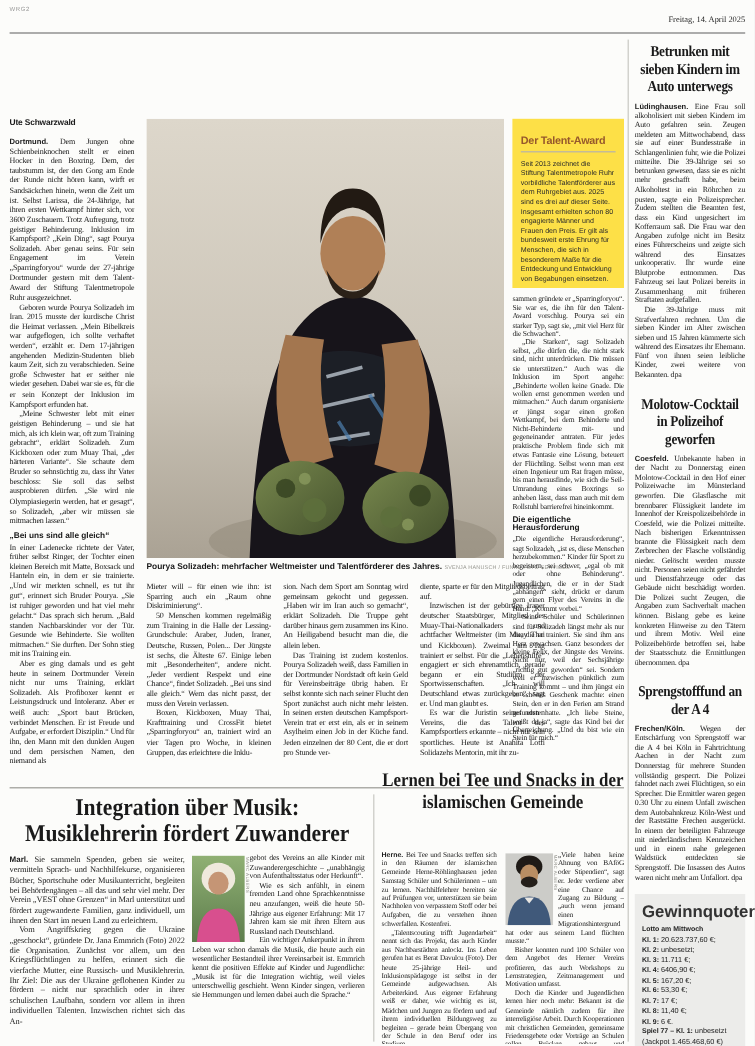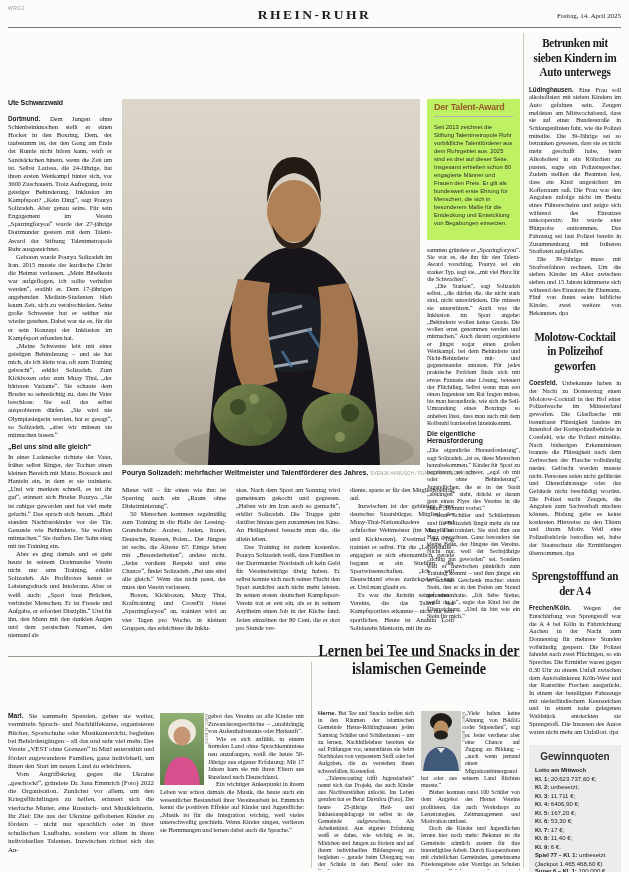--- a/index.html
+++ b/index.html
@@ -33,37 +33,37 @@
        padding-bottom:8px;text-align:left;}
   
   .main-photo{position:absolute;left:122px;top:99px;width:298px;height:366px;}
   .main-photo svg{display:block;}
   .caption-row{position:absolute;left:122px;top:469px;width:398px;
        font-family:"Liberation Sans",sans-serif;font-size:7px;}
   .caption-row .cap{font-weight:700;}
   .caption-row .credit{font-size:4.5px;color:#979790;letter-spacing:.2px;}
   
   .infobox{position:absolute;left:427px;top:99px;width:93px;height:141px;
-       background:#bef264;box-sizing:border-box;padding:3px 7px 0 7px;
+       background:#fde047;box-sizing:border-box;padding:13px 7px 0 7px;
        font-family:"Liberation Sans",sans-serif;}
   .infobox .ib-title{font-weight:700;font-size:9px;color:#96582c;letter-spacing:-.2px;}
   .infobox .ib-rule{height:1px;background:#b5b2ac;margin:4px 0 6px;}
   .infobox .ib-body{font-size:5.9px;line-height:8px;color:#2a2a2a;}
   
   .sidebar{position:absolute;left:529px;top:36px;width:92px;}
   .sb-head{width:104px;margin-left:-6px;text-align:center;font-weight:600;
        font-size:12.5px;line-height:14.5px;letter-spacing:-.3px;
        transform:scaleX(.885);transform-origin:50% 50%;}
   .sb-body{margin-top:6px;text-align:justify;font-size:6.6px;line-height:7.7px;letter-spacing:-.15px;}
   .sb-body p{margin:0;text-indent:8px;}
   .sb-body p.ni{text-indent:0;}
   .sb-gap{height:13px;}
   .lotto{margin-top:10px;background:#ececea;box-sizing:border-box;padding:6px 6px 5px;
        font-family:"Liberation Sans",sans-serif;}
-  .lotto .lt-title{text-align:center;font-weight:700;font-size:10px;color:#333;padding-bottom:4px;}
+  .lotto .lt-title{text-align:center;font-weight:700;font-size:14px;color:#333;padding-bottom:4px;}
   .lotto-lines p{margin:0;font-size:6.1px;line-height:7.5px;text-indent:0;color:#222;}
   
   .ba-head{position:absolute;text-align:center;font-weight:600;}
   .ba-head .inner{transform-origin:50% 50%;}
   #ba-left-head{left:8px;top:663px;width:296px;}
   #ba-left-head .inner{width:330px;margin-left:-17px;font-size:20px;line-height:21.5px;transform:scaleX(.9);}
   #ba-right-head{left:318px;top:642px;width:202px;}
   #ba-right-head .inner{width:230px;margin-left:-14px;font-size:16px;line-height:18px;transform:scaleX(.88);}
   .bcol{position:absolute;overflow:hidden;text-align:justify;}
   #bl-colA{left:8px;top:712px;width:146px;height:158px;font-size:7px;line-height:8.35px;letter-spacing:-.1px;}
@@ -77,21 +77,20 @@
   .vcredit{position:absolute;right:-5px;top:1px;font-family:"Liberation Sans",sans-serif;
        font-size:3.8px;color:#8b8b85;letter-spacing:.3px;
        writing-mode:vertical-rl;}
 </style>
 </head>
 <body>
 
 <div class="page">
 
   <div class="edition">WRG2</div>
-  <div class="section-title">RHEIN-RUHR</div>
   <div class="issue-date">Freitag, 14. April 2025</div>
   <div class="rule-h" style="left:8px;top:27px;width:613px;"></div>
 
 
   <div class="col" style="left:8px;top:99px;width:104px;height:552px;">
     <div class="byline">Ute Schwarzwald</div>
     <div>
         <p class="ni"><b class="lead">Dortmund. </b>Dem Jungen ohne Schienbeinknochen stellt er einen Hocker in den Boxring. Dem, der taubstumm ist, der den Gong am Ende der Runde nicht hören kann, wirft er Sandsäckchen hinein, wenn die Zeit um ist. Selbst Larissa, die 24-Jährige, hat ihren ersten Wettkampf hinter sich, vor 3600 Zuschauern. Trotz Aufregung, trotz geistiger Behinderung. Inklusion im Kampfsport? „Kein Ding“, sagt Pourya Solizadeh. Aber genau seins. Für sein Engagement im Verein „Sparringforyou“ wurde der 27-jährige Dortmunder gestern mit dem Talent-Award der Stiftung Talentmetropole Ruhr ausgezeichnet.</p>
         <p>Geboren wurde Pourya Solizadeh im Iran. 2015 musste der kurdische Christ die Heimat verlassen. „Mein Bibelkreis war aufgeflogen, ich sollte verhaftet werden“, erzählt er. Dem 17-jährigen angehenden Medizin-Studenten blieb kaum Zeit, sich zu verabschieden. Seine große Schwester hat er seither nie wieder gesehen. Dabei war sie es, für die er sein Konzept der Inklusion im Kampfsport erfunden hat.</p>
         <p>„Meine Schwester lebt mit einer geistigen Behinderung – und sie hat mich, als ich klein war, oft zum Training gebracht“, erklärt Solizadeh. Zum Kickboxen oder zum Muay Thai, „der härteren Variante“. Sie schaute dem Bruder so sehnsüchtig zu, dass ihr Vater beschloss: Sie soll das selbst ausprobieren dürfen. „Sie wird nie Olympiasiegerin werden, hat er gesagt“, so Solizadeh, „aber wir müssen sie mitmachen lassen.“</p>
@@ -206,20 +205,23 @@
           <p class="ni"><b class="lead">Spiel 77 – Kl. 1: </b>unbesetzt</p>
           <p class="ni">(Jackpot 1.465.468,60 €)</p>
           <p class="ni"><b class="lead">Super 6 – Kl. 1: </b>100.000 €</p>
         </div>
     </div>
   </div>
 
   <div class="rule-h" style="left:8px;top:656px;width:512px;background:#9a9a95;"></div>
   <div class="rule-v" style="left:311px;top:662px;height:206px;"></div>
 
+  <div class="ba-head" id="ba-left-head">
+    <div class="inner">Integration über Musik: Musiklehrerin fördert Zuwanderer</div>
+  </div>
   <div class="bcol" id="bl-colA">
       <p class="ni"><b class="lead">Marl. </b>Sie sammeln Spenden, geben sie weiter, vermitteln Sprach- und Nachhilfekurse, organisieren Bücher, Sportschuhe oder Musikunterricht, begleiten bei Behördengängen – all das und sehr viel mehr. Der Verein „VEST ohne Grenzen“ in Marl unterstützt und fördert zugewanderte Familien, ganz individuell, um ihnen den Start im neuen Land zu erleichtern.</p>
       <p>Vom Angriffskrieg gegen die Ukraine „geschockt“, gründete Dr. Jana Emmrich (Foto) 2022 die Organisation. Zunächst vor allem, um den Kriegsflüchtlingen zu helfen, erinnert sich die vierfache Mutter, eine Russisch- und Musiklehrerin. Ihr Ziel: Die aus der Ukraine geflohenen Kinder zu fördern – nicht nur sprachlich oder in ihrer schulischen Laufbahn, sondern vor allem in ihren individuellen Talenten. Inzwischen richtet sich das An-</p>
     </div>
   <div class="bcol" id="bl-colB">
     <div class="thumb">
       <svg width="44" height="72" viewBox="0 0 44 72">
         <defs>
             <linearGradient id="wbg" x1="0" y1="0" x2="0" y2="1">
           <stop offset="0" stop-color="#90b074"></stop>

